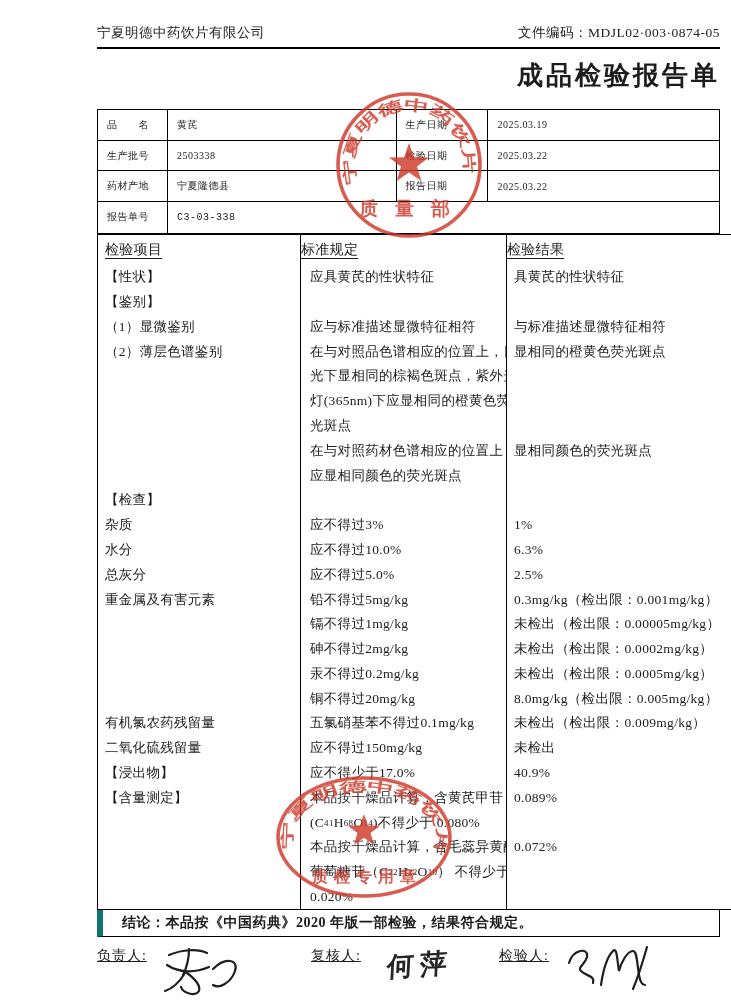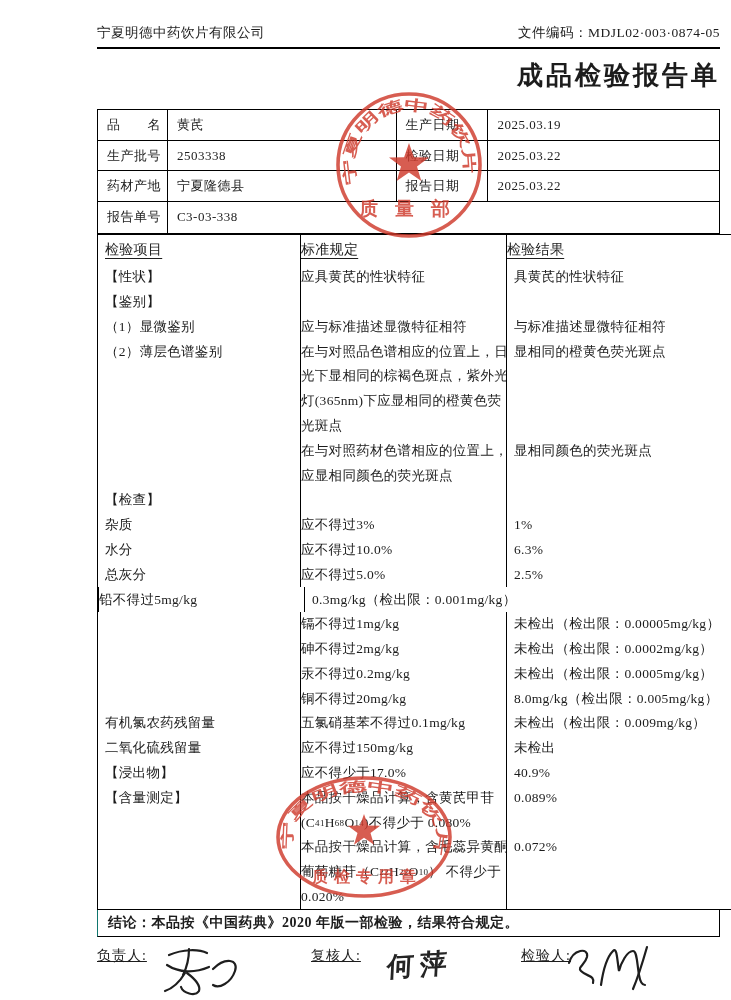--- a/index.html
+++ b/index.html
@@ -6,38 +6,38 @@
   body { background:#ffffff; font-family:"Liberation Serif","DejaVu Serif",serif; color:#1c1c1c; }
   .page { position:relative; width:731px; height:1000px; background:#fff; overflow:hidden;margin-left:42px; }
   .content { position:absolute; left:55px; top:0; width:623px; }
 
   .doc-header { display:flex; justify-content:space-between; align-items:flex-end; padding-top:24px; font-size:13.5px; letter-spacing:0.5px; }
   .doc-rule { border-top:2.5px solid #000; margin-top:5px; }
   .doc-title { text-align:right; font-size:26px; font-weight:800; letter-spacing:3px; margin-top:9px; }
 
   .info-table { margin-top:16px; border:1px solid #000; width:623px; }
   .irow { display:flex; height:30.7px; }
-  .icell { display:flex; align-items:center; font-size:13px; border-right:1px solid #000; border-bottom:1px solid #000; padding-left:9px; letter-spacing:0.5px; }
+  .icell { display:flex; align-items:center; font-size:10px; border-right:1px solid #000; border-bottom:1px solid #000; padding-left:9px; letter-spacing:0.5px; }
   .icell:last-child { border-right:none;text-align:center; }
   .irow:last-child .icell { border-bottom:none; }
   .iw0 { width:70px; }  .iw1 { width:229px; } .iw2 { width:92px; } .iw3 { width:231px; }
-  .ispan3 { width:552px; }
+  .ispan3 { width:552px;font-family:Liberation Mono, monospace; }
 
   .main-table { border:1px solid #000; border-bottom:1px solid #000; width:699px; }
   .thead { display:flex; height:30px; }
   .tline { display:flex; height:24.8px; }
   .c1, .c2, .c3 { display:flex; align-items:center; font-size:13.5px; letter-spacing:0.3px; white-space:nowrap; overflow:hidden; }
   .c1 { width:202px; padding-left:7px; }
-  .c2 { width:207px; border-left:1px solid #000; border-right:1px solid #000; }
+  .c2 { width:207px; padding-left:9px; border-left:1px solid #000; border-right:1px solid #000; }
   .c3 { width:214px; padding-left:7px; }
   .thead .c2, .thead .c3 { padding-left:0; }
   .u { text-decoration:underline; text-underline-offset:4px; font-size:14px; }
   sub { font-size:9px; line-height:0; vertical-align:-3px; }
 
-  .conclusion { width:623px; height:27px; border-left:1px solid #0f766e; border-right:1px solid #000; border-bottom:1px solid #000; display:flex; align-items:center; padding-left:10px; font-size:14px; font-weight:700; letter-spacing:0.5px; }
+  .conclusion { width:623px; height:27px; border-left:6px solid #0f766e; border-right:1px solid #000; border-bottom:1px solid #000; display:flex; align-items:center; padding-left:19px; font-size:14px; font-weight:700; letter-spacing:0.5px; }
 
   .signs { position:relative; height:64px; margin-top:4px; font-size:14px; }
   .slabel { position:absolute; letter-spacing:1px;text-decoration:underline; }
   .sig-svg { position:absolute; }
   .sig-name { position:absolute; font-size:27px; color:#242424; transform:rotate(-4deg) skewX(-7deg); letter-spacing:6px; font-weight:600; }
 
   .stamp { position:absolute; opacity:0.82; pointer-events:none; }
   .stamp text { font-weight:700; }
 </style>
 </head>
@@ -150,20 +150,21 @@
             <div class="c1">水分</div>
             <div class="c2">应不得过10.0%</div>
             <div class="c3">6.3%</div>
           </div>
           <div class="tline">
             <div class="c1">总灰分</div>
             <div class="c2">应不得过5.0%</div>
             <div class="c3">2.5%</div>
           </div>
           <div class="tline">
+            <div class="c1">重金属及有害元素</div>
             <div class="c2">铅不得过5mg/kg</div>
             <div class="c3">0.3mg/kg（检出限：0.001mg/kg）</div>
           </div>
           <div class="tline">
             <div class="c1"></div>
             <div class="c2">镉不得过1mg/kg</div>
             <div class="c3">未检出（检出限：0.00005mg/kg）</div>
           </div>
           <div class="tline">
             <div class="c1"></div>
@@ -248,21 +249,21 @@
           <path d="M14,10 C28,4 44,4 52,8"></path>
           <path d="M34,4 C34,14 32,22 28,30"></path>
           <path d="M12,20 C24,28 40,28 54,22"></path>
           <path d="M30,28 C24,38 16,44 10,46"></path>
           <path d="M32,28 C40,34 46,40 44,46 C40,52 28,48 26,42"></path>
           <path d="M58,24 C70,12 84,14 80,26 C76,38 64,44 58,40"></path>
         </g>
       </svg>
       <span class="slabel" style="left:214px; top:6px;">复核人:</span>
       <span class="sig-name" style="left:290px; top:6px;">何萍</span>
-      <span class="slabel" style="left:424px; top:6px;">检验人:</span>
+      <span class="slabel" style="left:402px; top:6px;">检验人:</span>
       <svg class="sig-svg" style="left:462px; top:0;" width="100" height="56" viewBox="0 0 100 56">
         <g fill="none" stroke="#1e1e1e" stroke-width="2.2" stroke-linecap="round">
           <path d="M10,22 C14,8 30,6 28,16 C26,24 18,26 22,30 C28,36 36,34 34,42"></path>
           <path d="M42,44 C44,30 48,16 54,10 C58,6 58,18 60,30 C62,22 68,10 74,10 C78,10 78,22 80,34 C81,40 83,44 86,44"></path>
           <path d="M88,6 C84,20 80,34 74,48"></path>
         </g>
       </svg>
     </div>
   </div>
 

